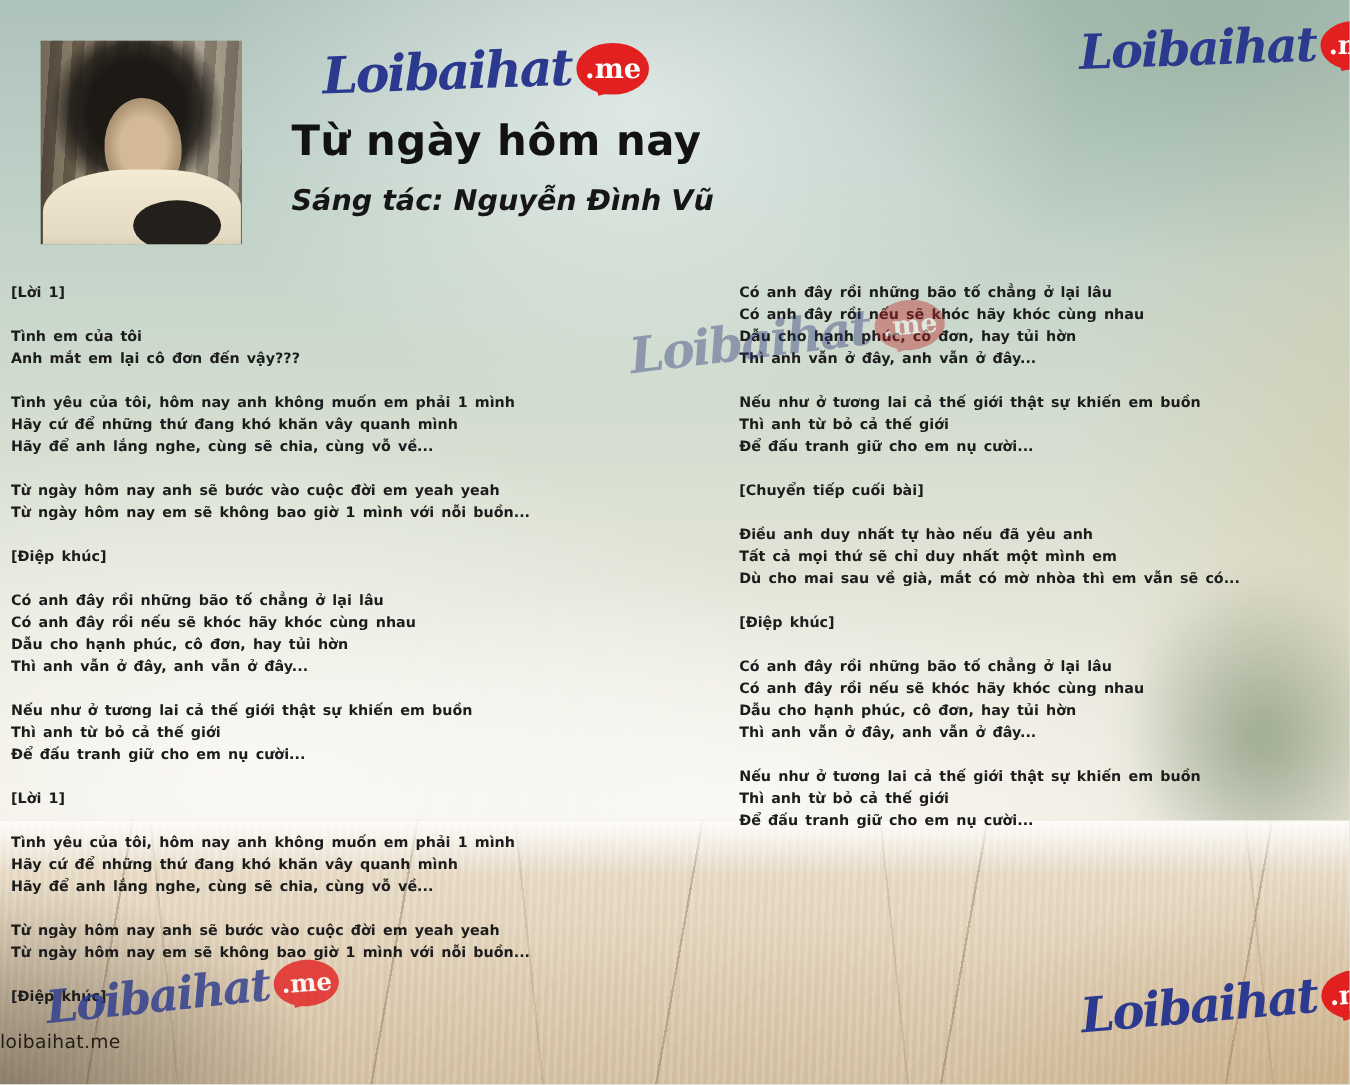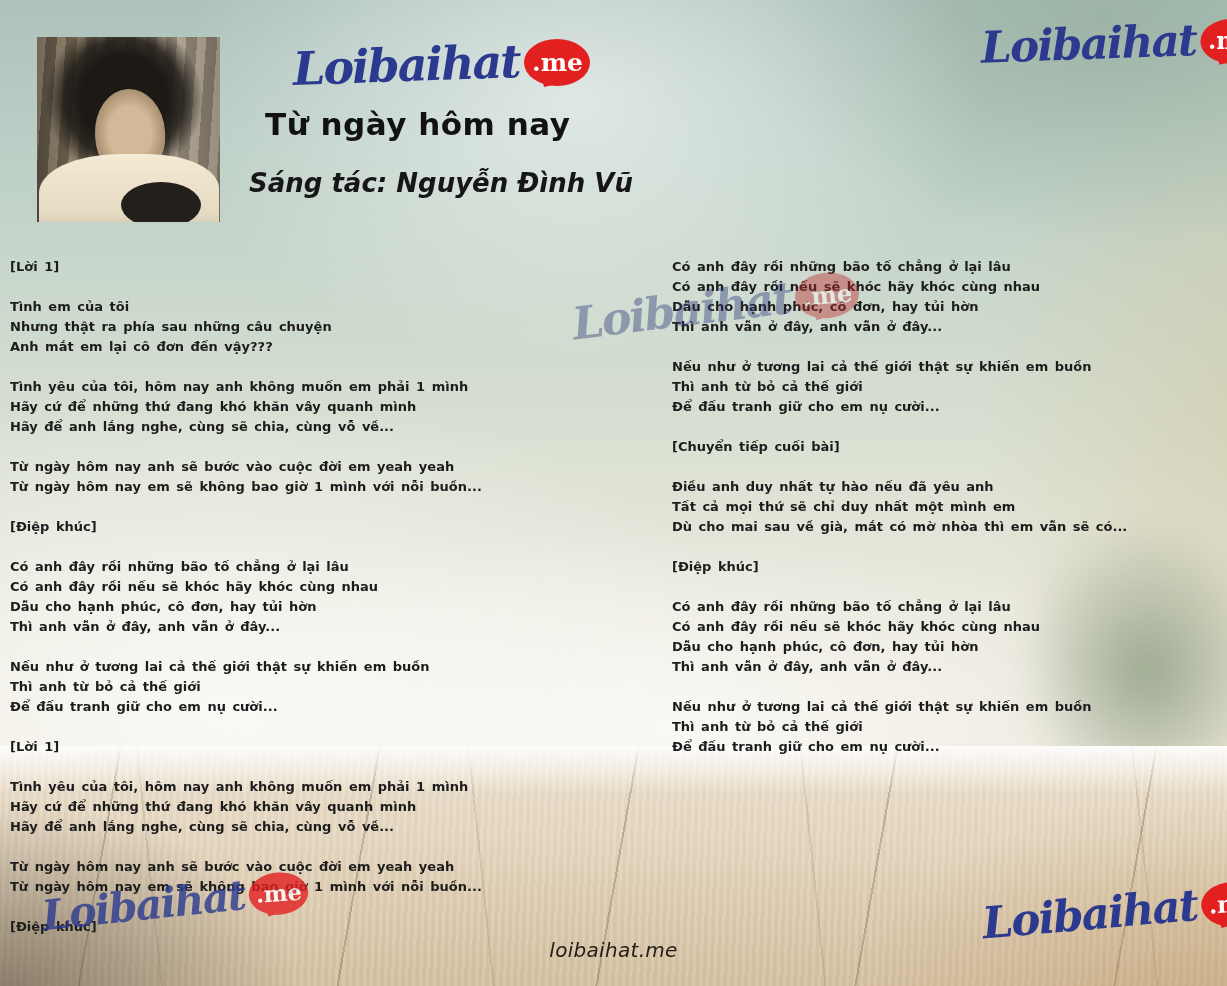--- a/index.html
+++ b/index.html
@@ -82,38 +82,38 @@
     font-size:25px; color:#ffffff; line-height:1;
   }
   .logo-header{left:293px; top:40px;}
   .logo-topright{left:981px; top:20px; transform:scale(.95);}
   .logo-wm-mid{left:570px; top:296px; transform:rotate(-5deg) scale(.97); opacity:.42; filter:saturate(.75);}
   .logo-wm-bottomleft{left:40px; top:890px; transform:rotate(-4deg) scale(.9); opacity:.8;}
   .logo-bottomright{left:981px; top:896px; transform:rotate(-3deg) scale(.95);}
   
   .title{
     position:absolute; left:265px; top:106px;
-    font-size:31px; font-weight:bold; color:#121212; letter-spacing:.5px;
+    font-size:38px; font-weight:bold; color:#121212; letter-spacing:.5px;
   }
   .composer{
-    position:absolute; left:249px; top:168px;
+    position:absolute; left:265px; top:168px;
     font-size:26px; font-weight:bold; font-style:italic; color:#161616;
   }
   
   .col{position:absolute; top:257px; width:600px; color:#1c1c1c;
        font-size:13px; line-height:20px; font-weight:bold; word-spacing:2px;}
   .col-left{left:10px;}
   .col-right{left:672px;}
   .tag{margin:0 0 20px 0;}
   .verse{margin:0 0 20px 0;}
   .line{white-space:nowrap;}
   
   .footer{
-    position:absolute; left:0; right:0; top:938px; text-align:center;
-    font-size:20px; color:#241d15; font-weight:400; letter-spacing:.3px;font-style:italic;
+    position:absolute; left:0; right:0; top:938px; text-align:left;
+    font-size:17px; color:#241d15; font-weight:400; letter-spacing:.3px;
   }
 </style>
 </head>
 <body>
 
 <div class="page">
 
   <div class="bg-base"></div>
   <div class="bg-tree"></div>
   <div class="bg-wood"></div>
@@ -139,21 +139,20 @@
     </span>
   </div>
 
   <div class="title">Từ ngày hôm nay</div>
   <div class="composer">Sáng tác: Nguyễn Đình Vũ</div>
 
   <div class="col col-left">
       <div class="tag">[Lời 1]</div>
       <div class="verse">
         <div class="line">Tình em của tôi</div>
-        <div class="line">Nhưng thật ra phía sau những câu chuyện</div>
         <div class="line">Anh mắt em lại cô đơn đến vậy???</div>
       </div>
       <div class="verse">
         <div class="line">Tình yêu của tôi, hôm nay anh không muốn em phải 1 mình</div>
         <div class="line">Hãy cứ để những thứ đang khó khăn vây quanh mình</div>
         <div class="line">Hãy để anh lắng nghe, cùng sẽ chia, cùng vỗ về...</div>
       </div>
       <div class="verse">
         <div class="line">Từ ngày hôm nay anh sẽ bước vào cuộc đời em yeah yeah</div>
         <div class="line">Từ ngày hôm nay em sẽ không bao giờ 1 mình với nỗi buồn...</div>

